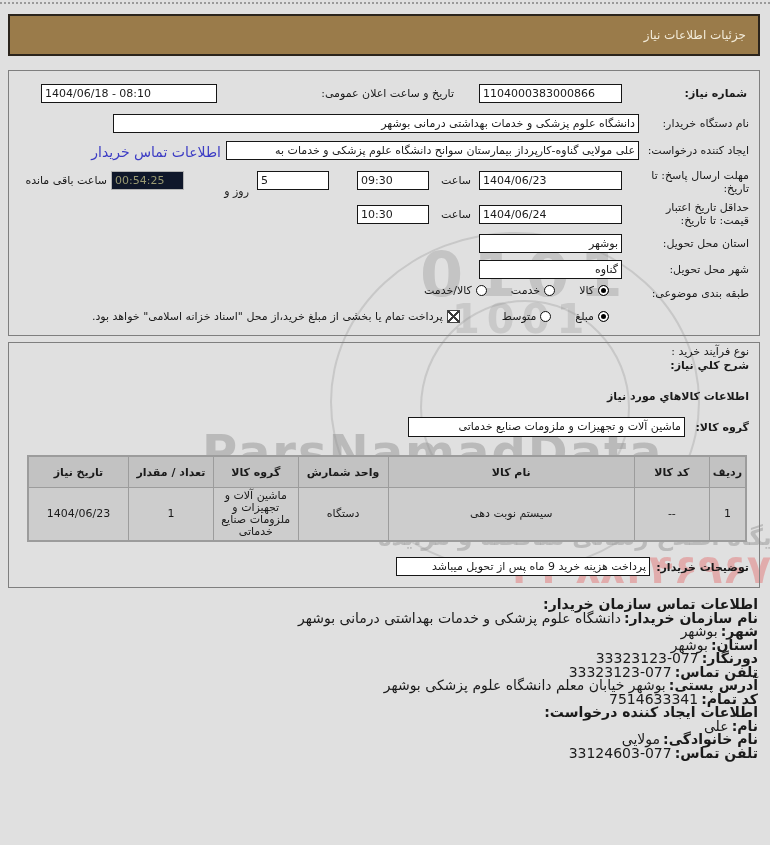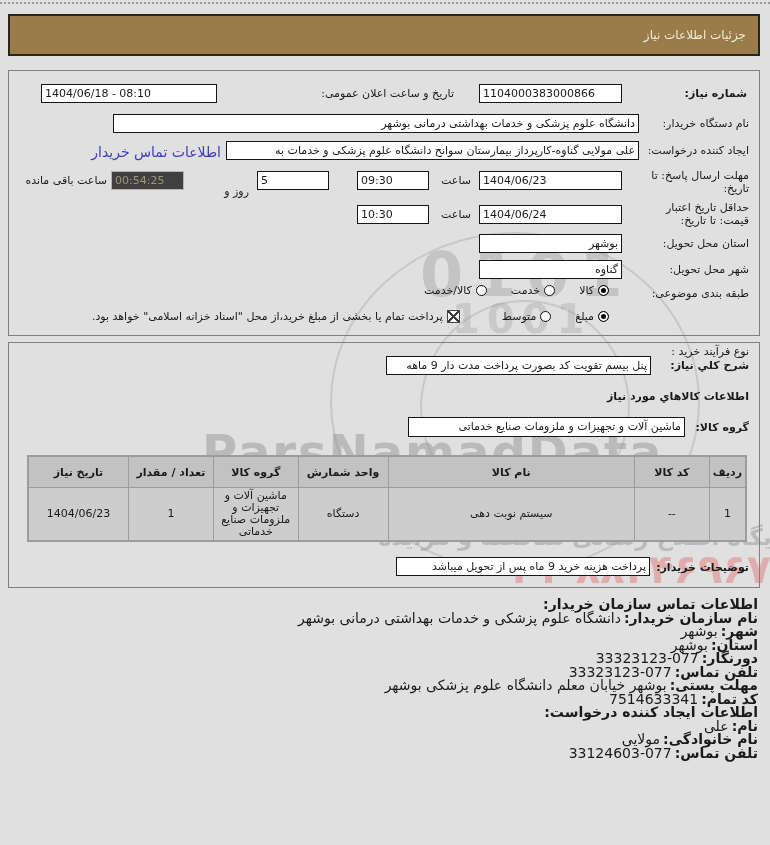--- a/index.html
+++ b/index.html
@@ -42,21 +42,21 @@
   .b { font-weight:bold; }
 
   .ibox {
     position:absolute; background:#fff; border:1px solid #161616;
     font-size:11px; height:19px; line-height:17px; padding:0 3px;
     overflow:hidden; white-space:nowrap; z-index:1;
   }
   .c { }
   .r { text-align:right; }
   .ltr { direction:ltr; unicode-bidi:bidi-override; }
-  .timerbox { background:#404040; border:1px solid #b3b3b3; color:#9a9a72; }
+  .timerbox { background:#0f172a; border:1px solid #b3b3b3; color:#9a9a72; }
 
   .link { position:absolute; font-size:14px; color:#3b3bc4; white-space:nowrap; cursor:pointer;text-align:center; }
 
   .optrow { position:absolute; display:flex; align-items:center; gap:6px; font-size:11px; white-space:nowrap; }
   .radio { width:11px; height:11px; border:1px solid #111; border-radius:50%; background:#fff; display:inline-block; flex:0 0 auto; }
   .radio.sel { background:#000; box-shadow:inset 0 0 0 2px #fff; }
   .opt { display:flex; align-items:center; gap:4px; }
   .gap { width:12px; }
   .cbx {
     width:13px; height:13px; border:1px solid #444; background:
@@ -173,21 +173,20 @@
       <span class="opt">
         <span class="cbx"></span>
         <span>پرداخت تمام یا بخشی از مبلغ خرید،از محل "اسناد خزانه اسلامی" خواهد بود.</span>
       </span>
     </div>
   </div>
 
   <div class="panel panel2">
 
     <span class="lbl b" style="right:10px; top:16px;">شرح کلي نیاز:</span>
-    <span class="ibox r" style="right:108px; top:13px; width:265px;">پنل بیسم تقویت کد بصورت پرداخت مدت دار 9 ماهه</span>
 
     <span class="lbl b" style="right:10px; top:47px;">اطلاعات کالاهاي مورد نیاز</span>
 
     <span class="lbl b" style="right:10px; top:78px;">گروه کالا:</span>
     <span class="ibox r" style="right:74px; top:74px; width:277px; height:20px; line-height:18px;">ماشین آلات و تجهیزات و ملزومات صنایع خدماتی</span>
 
     <table class="gtable">
       <thead>
         <tr>
           <th class="col-row">ردیف</th>
@@ -216,20 +215,20 @@
     <span class="ibox r" style="right:109px; top:214px; width:254px;margin-left:12px;">پرداخت هزینه خرید 9 ماه پس از تحویل میباشد</span>
   </div>
 
   <div class="contact">
     <div class="line"><span class="b">اطلاعات تماس سازمان خریدار:</span></div>
     <div class="line"><span class="b">نام سازمان خریدار:</span><span class="v">دانشگاه علوم پزشکی و خدمات بهداشتی درمانی بوشهر</span></div>
     <div class="line"><span class="b">شهر:</span><span class="v">بوشهر</span></div>
     <div class="line"><span class="b">استان:</span><span class="v">بوشهر</span></div>
     <div class="line"><span class="b">دورنگار:</span><span class="v num">33323123-077</span></div>
     <div class="line"><span class="b">تلفن تماس:</span><span class="v num">33323123-077</span></div>
-    <div class="line"><span class="b">مهلت پستی:</span><span class="v">بوشهر خیابان معلم دانشگاه علوم پزشکی بوشهر</span></div>
+    <div class="line"><span class="b">آدرس پستی:</span><span class="v">بوشهر خیابان معلم دانشگاه علوم پزشکی بوشهر</span></div>
     <div class="line"><span class="b">کد تمام:</span><span class="v num">7514633341</span></div>
     <div class="line"><span class="b">اطلاعات ایجاد کننده درخواست:</span></div>
     <div class="line"><span class="b">نام:</span><span class="v">علی</span></div>
     <div class="line"><span class="b">نام خانوادگی:</span><span class="v">مولایی</span></div>
     <div class="line"><span class="b">تلفن تماس:</span><span class="v num">33124603-077</span></div>
   </div>
 </div>
 
 </body></html>

